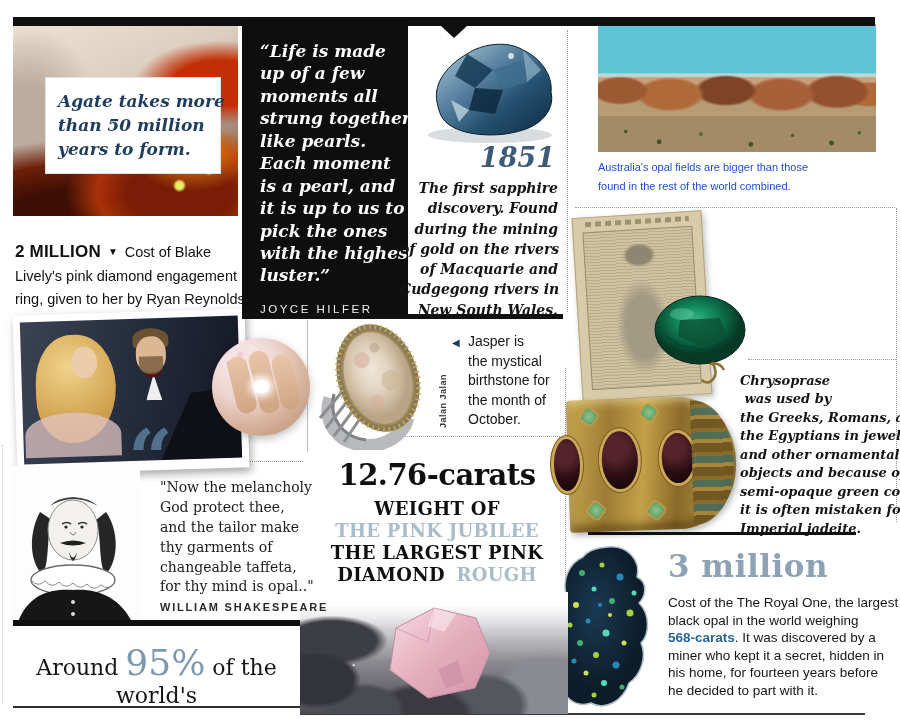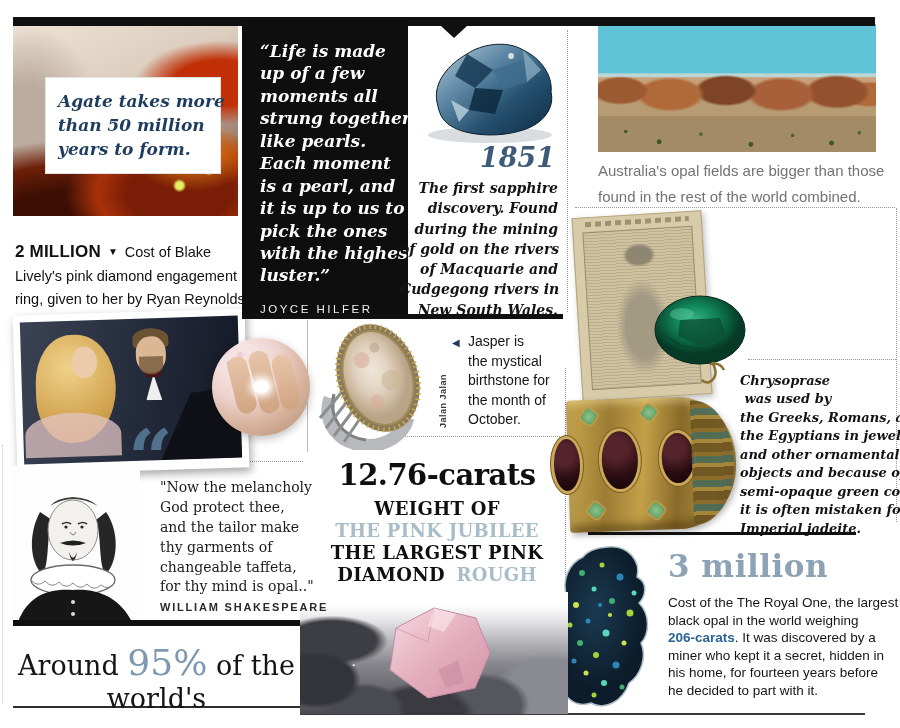--- a/index.html
+++ b/index.html
@@ -54,21 +54,21 @@
     radial-gradient(circle 3px at 70% 87%, #4b5e33 0 50%, transparent 70%),
     radial-gradient(circle 4px at 84% 93%, #3f5229 0 50%, transparent 70%),
     radial-gradient(circle 3px at 94% 85%, #53663a 0 50%, transparent 70%),
     radial-gradient(ellipse 40px 20px at 8% 52%, #9c5a32 0 60%, transparent 72%),
     radial-gradient(ellipse 48px 24px at 26% 55%, #b06a3a 0 60%, transparent 72%),
     radial-gradient(ellipse 44px 22px at 46% 52%, #7d4425 0 60%, transparent 72%),
     radial-gradient(ellipse 48px 24px at 66% 55%, #a8603a 0 60%, transparent 72%),
     radial-gradient(ellipse 46px 24px at 86% 53%, #94512e 0 60%, transparent 72%),
     radial-gradient(ellipse 40px 18px at 98% 55%, #b06a3a 0 60%, transparent 72%),
     linear-gradient(#5fc4d8 0 38%,#bcd6d6 39% 41%,#c7a179 42% 55%,#b79b72 55% 72%,#a38b66 72% 100%);}
-  .aus-cap{font-size:15px;line-height:1.75;color:#737373;}
+  .aus-cap{font-size:11px;line-height:1.75;color:#1d4ed8;}
 
   
   .nero{width:128px;height:182px;background:#d8cbaa;border:1px solid #b3a47c;box-shadow:2px 3px 6px rgba(0,0,0,.25);transform:rotate(-3.5deg);}
   .nero-inner{position:absolute;left:9px;top:14px;right:9px;bottom:10px;border:1px solid #9a8d68;background:
     radial-gradient(ellipse 22px 16px at 50% 16%, #8f8672 0 55%, transparent 75%),
     radial-gradient(ellipse 34px 62px at 50% 62%, #a39a84 0 50%, transparent 78%),
     repeating-linear-gradient(0deg, rgba(110,100,75,.22) 0 1px, transparent 1px 3px),
     #cfc2a0;}
   .nero-cap{position:absolute;left:12px;top:4px;right:12px;height:5px;background:
     repeating-linear-gradient(90deg,#7d7254 0 6px,transparent 6px 10px);opacity:.65;}
@@ -96,21 +96,21 @@
   .royal-text{font-size:13.5px;line-height:1.3;color:#161616;}
   .royal-text .kw{font-weight:bold;color:#2a6496;}
 
   
   .shk-quote{font-size:14px;line-height:1.42;color:#1c1c1c;}
   .shk-attr{font-size:11px;font-weight:bold;letter-spacing:1.8px;color:#2a2a2a;}
   .big-quote{font-size:78px;line-height:.7;color:#51708c;font-weight:bold;}
 
   
   .stat-box{width:287px;height:76px;border-bottom:2px solid #2e2e2e;text-align:center;box-sizing:border-box;padding-top:10px;}
-  .stat-box .t1{font-size:27px;color:#141414;}
+  .stat-box .t1{font-size:22px;color:#141414;}
   .stat-box .pct{font-size:36px;color:#7d98b0;}
   .stat-box .t2{font-size:21px;color:#141414;display:block;margin-top:-2px;}
 
   
   .jub{text-align:center;width:250px;}
   .jub .carats{font-size:29px;font-weight:bold;color:#0f0f0f;letter-spacing:-.5px;}
   .jub .l{font-size:18px;font-weight:bold;line-height:22px;color:#101010;letter-spacing:.3px;}
   .jub .lt{color:#a9bcc9;}
 
   
@@ -373,21 +373,21 @@
         <circle cx="58" cy="72" r="2" fill="#cde04e"></circle>
           <circle cx="48" cy="62" r="2" fill="#2e86b8"></circle>
       </g>
     </svg>
   </div>
 
   <div class="abs royal-value serif z3" style="left:668px;top:548px;">3 million</div>
   <p class="abs royal-text z3" style="left:668px;top:594px;width:240px;margin:0;">
     <span class="pre">Cost of the The Royal One, the largest
 black opal in the world weighing
-</span><span class="kw">206-carats</span><span class="pre">. It was discovered by a
+</span><span class="kw">568-carats</span><span class="pre">. It was discovered by a
 miner who kept it a secret, hidden in
 his home, for fourteen years before
 he decided to part with it.</span>
   </p>
 
   <div class="abs z1" style="left:300px;top:713px;width:565px;height:2px;background:#3a3a3a;"></div>
   <div class="abs z1" style="left:13px;top:17px;width:0;height:0;"></div>
 
   <div class="abs solid-v z1" style="left:307px;top:320px;height:132px;"></div>
   <div class="abs z2" style="left:314px;top:322px;">

